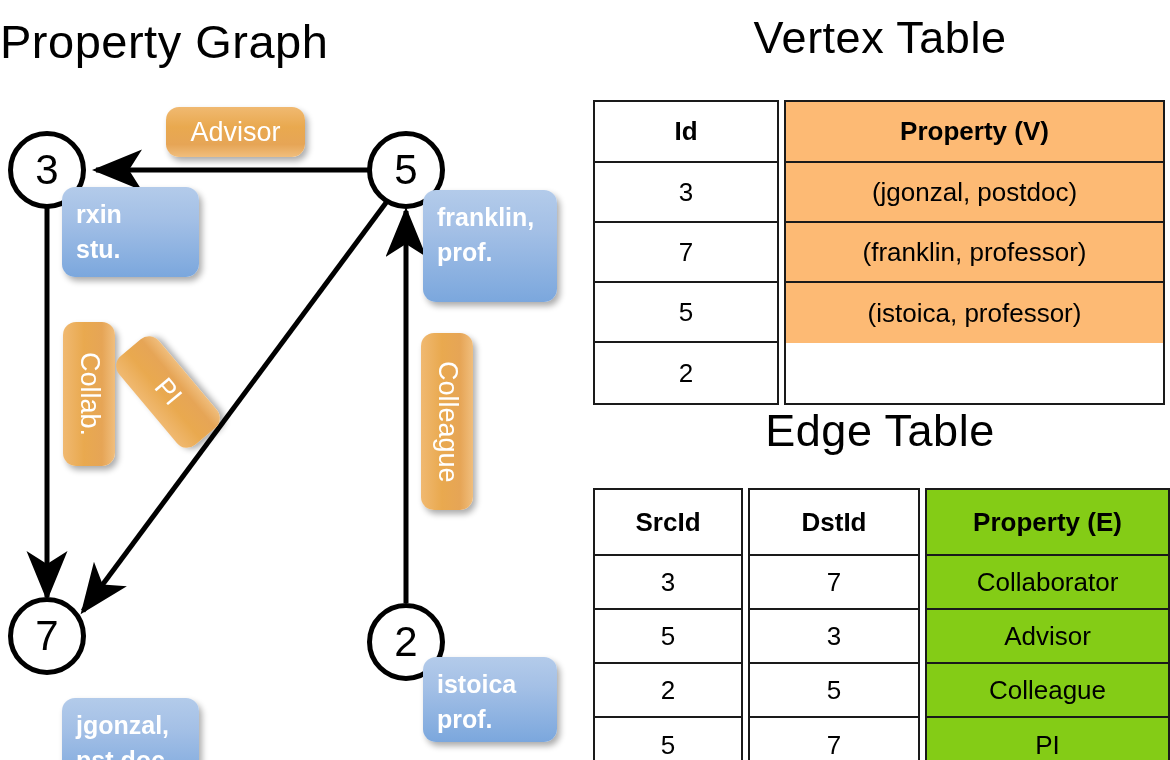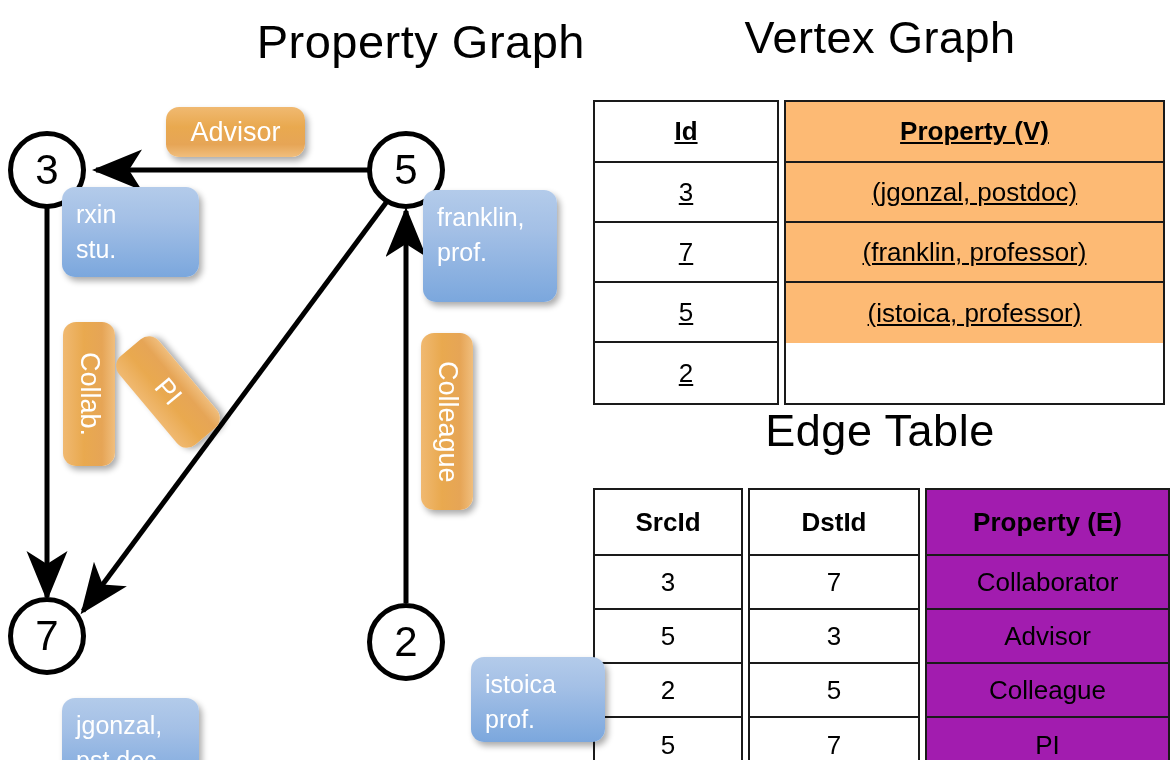--- a/index.html
+++ b/index.html
@@ -20,21 +20,21 @@
   .title {
     position: absolute;
     font-family: "Liberation Sans", sans-serif;
     font-weight: 300;
     letter-spacing: 0.5px;
     color: #000;
     white-space: nowrap;
   }
   #title-property-graph {
     left: 0; top: 14px; width: 585px;
-    text-align: right;
+    text-align: left;
     font-size: 47px;
   }
   #title-vertex-table {
     left: 600px; top: 12px; width: 560px;
     text-align: center;
     font-size: 45px;
   }
   #title-edge-table {
     left: 600px; top: 405px; width: 560px;
     text-align: center;
@@ -74,21 +74,21 @@
   }
 
   
   .vbox {
     position: absolute;
     border-radius: 13px;
     background: linear-gradient(to bottom, #b3cbea 0%, #a4c0e6 35%, #7ba7dd 100%);
     box-shadow: 3px 4px 6px rgba(0,0,0,0.33);
     color: #ffffff;
     font-family: "Liberation Sans", sans-serif;
-    font-weight: 400;
+    font-weight: 700;
     font-size: 25px;
     line-height: 1.38;
     padding: 10px 0 10px 14px;
     box-sizing: border-box;
     z-index: 4;
   }
 
   
   .ebox {
     position: absolute;
@@ -130,42 +130,42 @@
     font-family: "Liberation Sans", sans-serif;
     font-weight: 300;
     font-size: 26px;
     color: #000;
     border-bottom: 2px solid #1a1a1a;
     white-space: nowrap;
   }
   .cell:last-child { border-bottom: none; }
   .cell.hdr { font-weight: bold; }
   .fill-blue { background: #fdba74; }
-  .fill-orange { background: #a21caf; }
+  .fill-orange { background: #84cc16; }
 
   
   #vertex-table { left: 593px; top: 100px; }
   #vertex-table .col-id    { width: 186px; }
   #vertex-table .col-prop  { width: 381px; }
-  #vertex-table .cell      { height: 60px; text-decoration: underline; }
+  #vertex-table .cell      { height: 60px; }
   #vertex-table .cell.hdr  { height: 61px; }
 
   
   #edge-table { left: 593px; top: 488px; }
   #edge-table .col-src  { width: 150px; }
   #edge-table .col-dst  { width: 172px; }
   #edge-table .col-prop { width: 245px; }
   #edge-table .cell     { height: 54px; }
   #edge-table .cell.hdr { height: 66px; }
 </style>
 </head>
 <body>
 
 <div class="title" id="title-property-graph">Property Graph</div>
-<div class="title" id="title-vertex-table">Vertex Graph</div>
+<div class="title" id="title-vertex-table">Vertex Table</div>
 <div class="title" id="title-edge-table">Edge Table</div>
 
 <div id="graph-panel">
 
   <svg id="graph-edges" viewBox="0 0 585 760">
     <defs>
       <marker id="ah" markerWidth="11" markerHeight="11" refX="9.2" refY="4.1" orient="auto" markerUnits="strokeWidth">
         <path d="M0,0 L10,4.1 L0,8.2 L2.6,4.1 z" fill="#000"></path>
       </marker>
     </defs>
@@ -199,21 +199,21 @@
     <span>7</span>
   </div>
   <div class="vbox" style="left:62px; top:655px; width:137px; height:88px;margin-top:43px;">
     <div>jgonzal,</div>
     <div>pst.doc.</div>
   </div>
 
   <div class="node" style="left:367px; top:603px;">
     <span>2</span>
   </div>
-  <div class="vbox" style="left:423px; top:657px; width:134px; height:85px;margin-left:48px;">
+  <div class="vbox" style="left:423px; top:657px; width:134px; height:85px;">
     <div>istoica</div>
     <div>prof.</div>
   </div>
 
   <div class="ebox" style="left:166px; top:107px; width:139px; height:50px;">
     <span>Advisor</span>
   </div>
 
   <div class="ebox vertical-text" style="left:63px; top:322px; width:52px; height:144px;">
     <span class="vtxt">Collab.</span>

